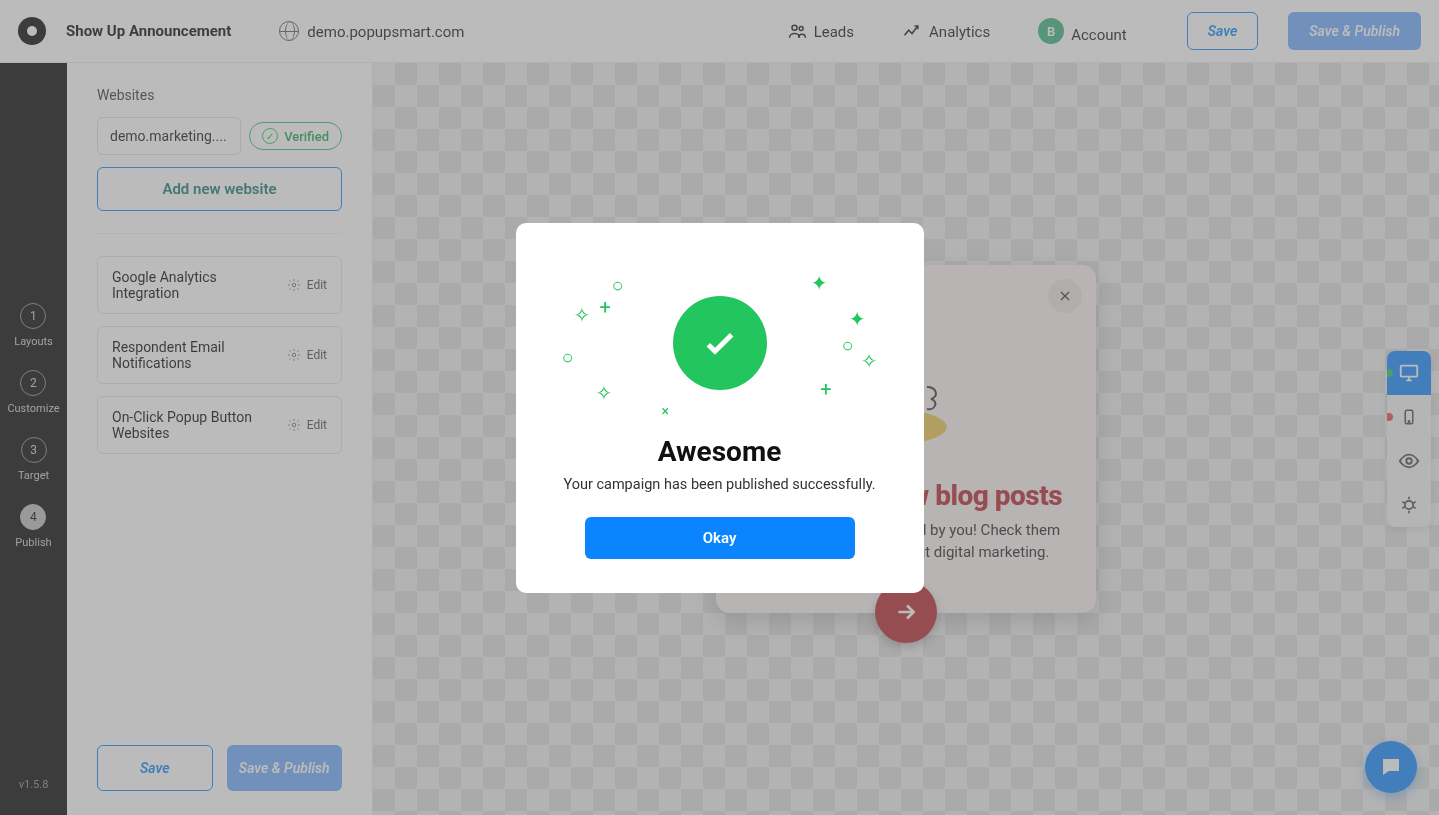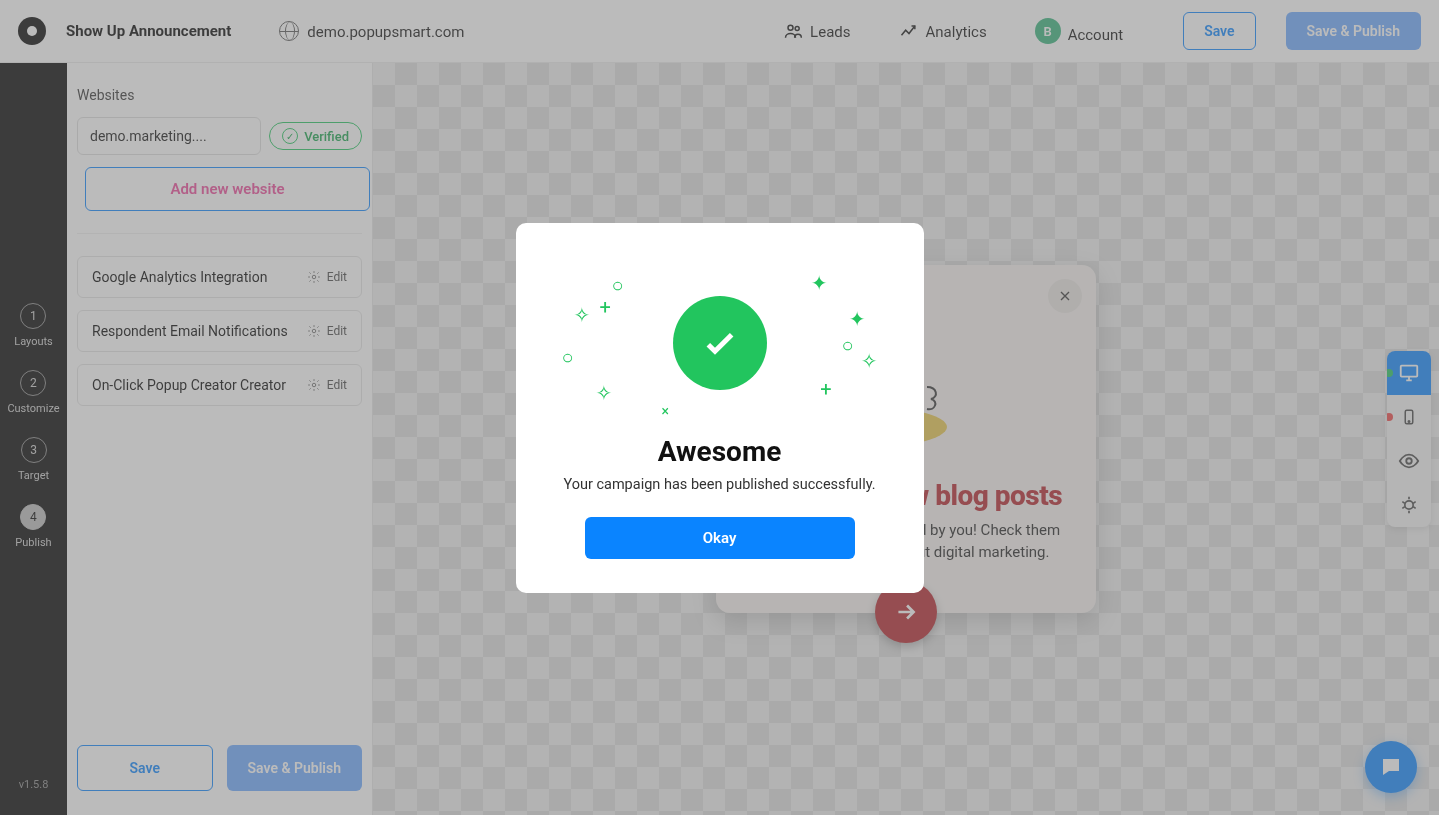--- a/index.html
+++ b/index.html
@@ -10,40 +10,40 @@
 .logo { width: 28px; height: 28px; background: #000; border-radius: 50%; display:flex; align-items:center; justify-content:center; }
 .logo::after { content:""; width:10px; height:10px; background:#fff; border-radius:50%; display:block; }
 .campaign-name { font-weight: 700; font-size: 15px; }
 .domain-pill { display: flex; align-items: flex-end; gap: 8px; margin-left: 28px; color:#111; font-size:15px; }
 .globe { width:20px; height:20px; border:1.5px solid #555; border-radius:50%; position:relative; }
 .globe::before { content:""; position:absolute; left:50%; top:0; bottom:0; width:8px; margin-left:-4px; border:1.5px solid #555; border-radius:50%; border-top:none; border-bottom:none; }
 .globe::after { content:""; position:absolute; top:50%; left:0; right:0; height:0; border-top:1.5px solid #555; }
 .top-spacer { flex:1; }
 .top-link { display:flex; align-items:flex-end; gap:7px; font-size:15px; color:#111; margin-right: 28px; cursor:pointer; }
 .avatar-b { width:26px; height:26px; border-radius:50%; background:#34b27a; color:#fff; display:flex; align-items:center; justify-content:center; font-size:13px; font-weight:600; }
-.btn { border-radius:6px; padding:10px 20px; font-weight:600; font-size:14px; cursor:pointer; border:1px solid transparent; }
+.btn { border-radius:6px; padding:10px 20px; font-weight:600; font-size:14px; cursor:pointer; border:1px solid transparent;font-style:italic; }
 .btn-outline-blue { border:1px solid #0a84ff; color:#0a84ff; background:#fff; }
 .btn-blue { background:#0a84ff; color:#fff; }
 .btn-blue.muted { background:#6aa8ff; }
 
 
 .vrail { position:absolute; left:0; top:63px; bottom:0; width:67px; background:#000; display:flex; flex-direction:column; align-items:center; padding-top:240px; gap:22px; }
 .vstep { display:flex; flex-direction:column; align-items:center; gap:6px; color:#ccc; font-size:11px; cursor:pointer; }
 .vstep .circ { width:26px; height:26px; border-radius:50%; border:1.5px solid #888; display:flex; align-items:center; justify-content:center; font-size:12px; }
 .vstep.active .circ { background:#bdbdbd; border-color:#bdbdbd; color:#000; }
 .version { position:absolute; bottom:24px; color:#888; font-size:11px; }
 
 
-.sidepanel { position:absolute; left:67px; top:63px; bottom:0; width:306px; background:#fff; border-right:1px solid #e5e5e5; padding:24px 10px; display:flex; flex-direction:column; }
+.sidepanel { position:absolute; left:67px; top:63px; bottom:0; width:306px; background:#fff; border-right:1px solid #e5e5e5; padding:24px 30px; display:flex; flex-direction:column; }
 .sp-label { font-size:14px; color:#333; margin-bottom:14px; }
 .site-row { display:flex; gap:8px; align-items:center; margin-bottom:12px; }
 .site-chip { flex:1; border:1px solid #ddd; border-radius:6px; padding:10px 12px; font-size:14px; color:#111; white-space:nowrap; overflow:hidden; text-overflow:ellipsis; }
 .verify-badge { border:1.5px solid #22c55e; color:#16a34a; border-radius:999px; padding:5px 12px; display:flex; align-items:center; gap:6px; font-size:13px; font-weight:500; }
 .verify-badge .ico { width:16px; height:16px; border:1.5px solid #22c55e; border-radius:50%; display:flex; align-items:center; justify-content:center; font-size:10px; }
-.add-site-btn { width:100%; border:1px solid #0a84ff; color:#ec4899; background:#fff; border-radius:6px; padding:12px; font-size:15px; font-weight:600; cursor:pointer;margin-left:8px; }
+.add-site-btn { width:100%; border:1px solid #0a84ff; color:#0f766e; background:#fff; border-radius:6px; padding:12px; font-size:15px; font-weight:600; cursor:pointer; }
 .divider { height:1px; background:#eee; margin:22px 0; }
 .setting-row { border:1px solid #e3e3e3; border-radius:6px; padding:12px 14px; display:flex; align-items:center; justify-content:space-between; font-size:14px; margin-bottom:12px; cursor:pointer; }
 .setting-row .right { display:flex; align-items:center; gap:6px; color:#444; font-size:12px; }
 .gear-ico { width:14px; height:14px; }
 .sp-footer { margin-top:auto; display:flex; gap:14px; padding-top:12px; }
 .sp-footer .btn { flex:1; display:flex; align-items:center; justify-content:center; padding:14px 10px; }
 
 
 .canvas { position:absolute; left:373px; top:63px; right:0; bottom:0;
   background-color:#eeeeee;
@@ -166,21 +166,21 @@
     <span>Respondent Email Notifications</span>
     <span class="right">
       <svg class="gear-ico" viewBox="0 0 24 24" fill="none" stroke="#666" stroke-width="1.6">
           <circle cx="12" cy="12" r="3"></circle>
           <path d="M12 2v3M12 19v3M4.2 4.2l2.1 2.1M17.7 17.7l2.1 2.1M2 12h3M19 12h3M4.2 19.8l2.1-2.1M17.7 6.3l2.1-2.1"></path>
         </svg>
       <span>Edit</span>
     </span>
   </div>
   <div class="setting-row">
-    <span>On-Click Popup Creator Creator</span>
+    <span>On-Click Popup Button Websites</span>
     <span class="right">
       <svg class="gear-ico" viewBox="0 0 24 24" fill="none" stroke="#666" stroke-width="1.6">
           <circle cx="12" cy="12" r="3"></circle>
           <path d="M12 2v3M12 19v3M4.2 4.2l2.1 2.1M17.7 17.7l2.1 2.1M2 12h3M19 12h3M4.2 19.8l2.1-2.1M17.7 6.3l2.1-2.1"></path>
         </svg>
       <span>Edit</span>
     </span>
   </div>
 
   <div class="sp-footer">

